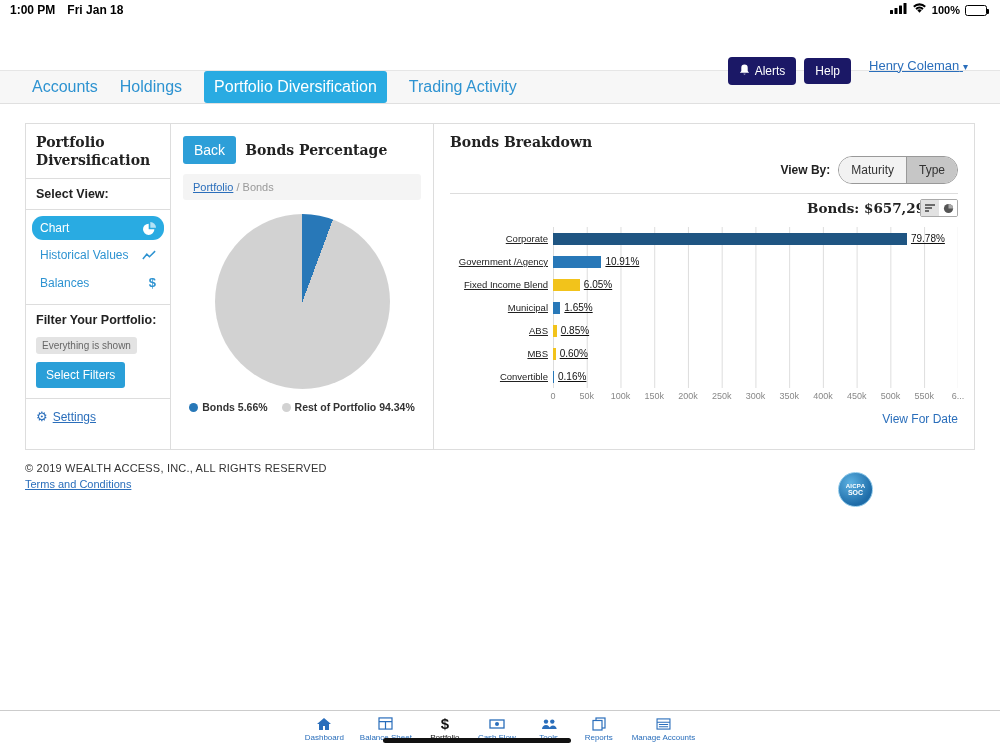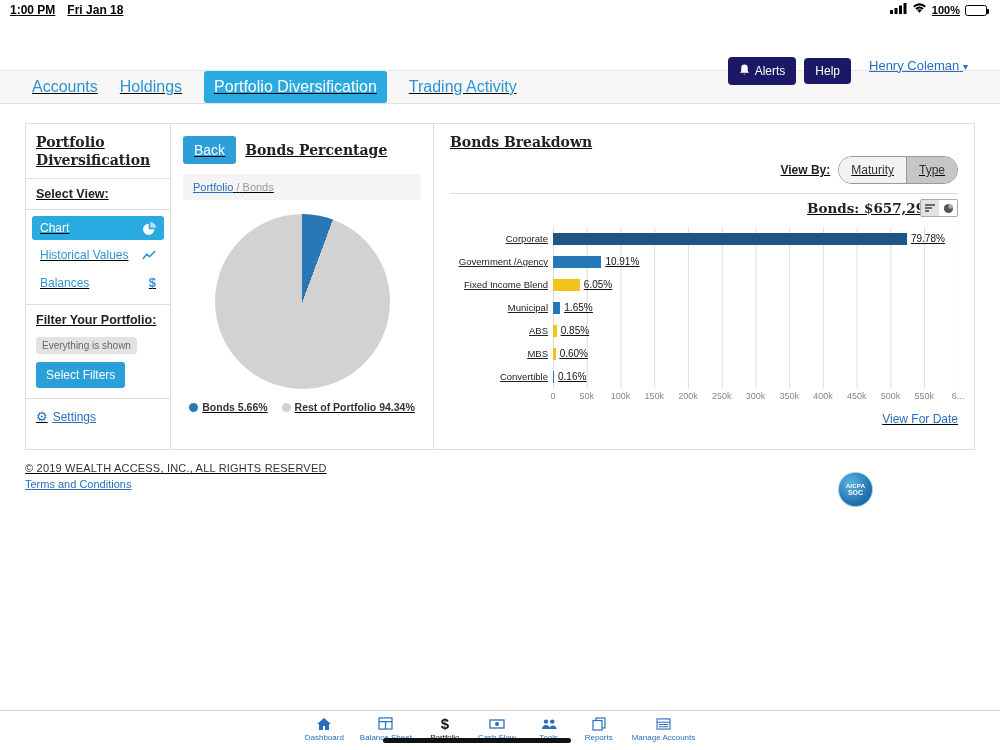--- a/index.html
+++ b/index.html
@@ -1,17 +1,17 @@
 <!DOCTYPE html>
 <html><head>
 <meta charset="utf-8">
 <style>
   * { margin:0; padding:0; box-sizing:border-box; }
   body { background:#888; font-family:"Liberation Sans", sans-serif; }
-  .page { position:relative; width:1000px; height:750px; margin:0 auto; background:#fff; overflow:hidden;text-decoration:underline; }
+  .page { position:relative; width:1000px; height:750px; margin:0 auto; background:#fff; overflow:hidden; }
 
   
   .status-bar { height:20px; display:flex; justify-content:space-between; align-items:center; padding:0 10px; font-size:12px; font-weight:700; color:#000; }
   .sb-left { display:flex; gap:12px; }
   .sb-right { display:flex; align-items:center; gap:5px; }
   .battery-pct { font-size:11px; font-weight:600; }
   .battery { position:relative; width:22px; height:11px; border:1px solid #000; border-radius:2.5px; padding:1px; margin-right:3px; }
   .battery-fill { width:100%; height:100%; background:#000; border-radius:1px; }
   .battery:after { content:""; position:absolute; right:-3px; top:3px; width:2px; height:5px; background:#000; border-radius:0 1px 1px 0; }
 
@@ -29,21 +29,21 @@
 
   
   .card { margin:19px 25px 0; height:327px; border:1px solid #ddd; background:#fff; display:flex; }
 
   
   .sidebar { width:145px; border-right:1px solid #ddd; font-size:12px; }
   .side-title { font-family:"DejaVu Serif", serif; font-weight:700; font-size:14px; line-height:1.3; color:#222; padding:9px 10px; border-bottom:1px solid #ddd; }
   .select-view-label, .filter-label { font-weight:700; font-size:12.5px; color:#222; padding:8px 10px; }
   .select-view-label { border-bottom:1px solid #ddd; }
   .view-list { padding:6px; border-bottom:1px solid #ddd; }
-  .view-item { display:flex; justify-content:space-between; align-items:center; padding:5px 8px; border-radius:3px; color:#2e93d1; margin-bottom:3px; cursor:pointer; }
+  .view-item { display:flex; justify-content:space-between; align-items:center; padding:5px 8px; border-radius:11px; color:#2e93d1; margin-bottom:3px; cursor:pointer; }
   .view-item.active { background:#29abe2; color:#fff; }
   .view-icon { display:flex; align-items:center; }
   .dollar-glyph { font-weight:700; font-size:13px; }
   .filter-badge { display:inline-block; margin:2px 10px 0; background:#e3e3e3; color:#666; font-size:10px; padding:3px 6px; border-radius:3px; }
   .select-filters-btn { display:inline-block; margin:8px 10px 10px; background:#2a9fd8; color:#fff; border:none; border-radius:3px; padding:6px 10px; font-size:12px; font-family:inherit; cursor:pointer; }
   .settings-row { border-top:1px solid #ddd; padding:10px; color:#2a6ebb; display:flex; align-items:center; gap:5px; cursor:pointer; }
   .gear { font-size:13px; color:#2a6ebb; }
   .settings-label { text-decoration:underline; }
 
   

